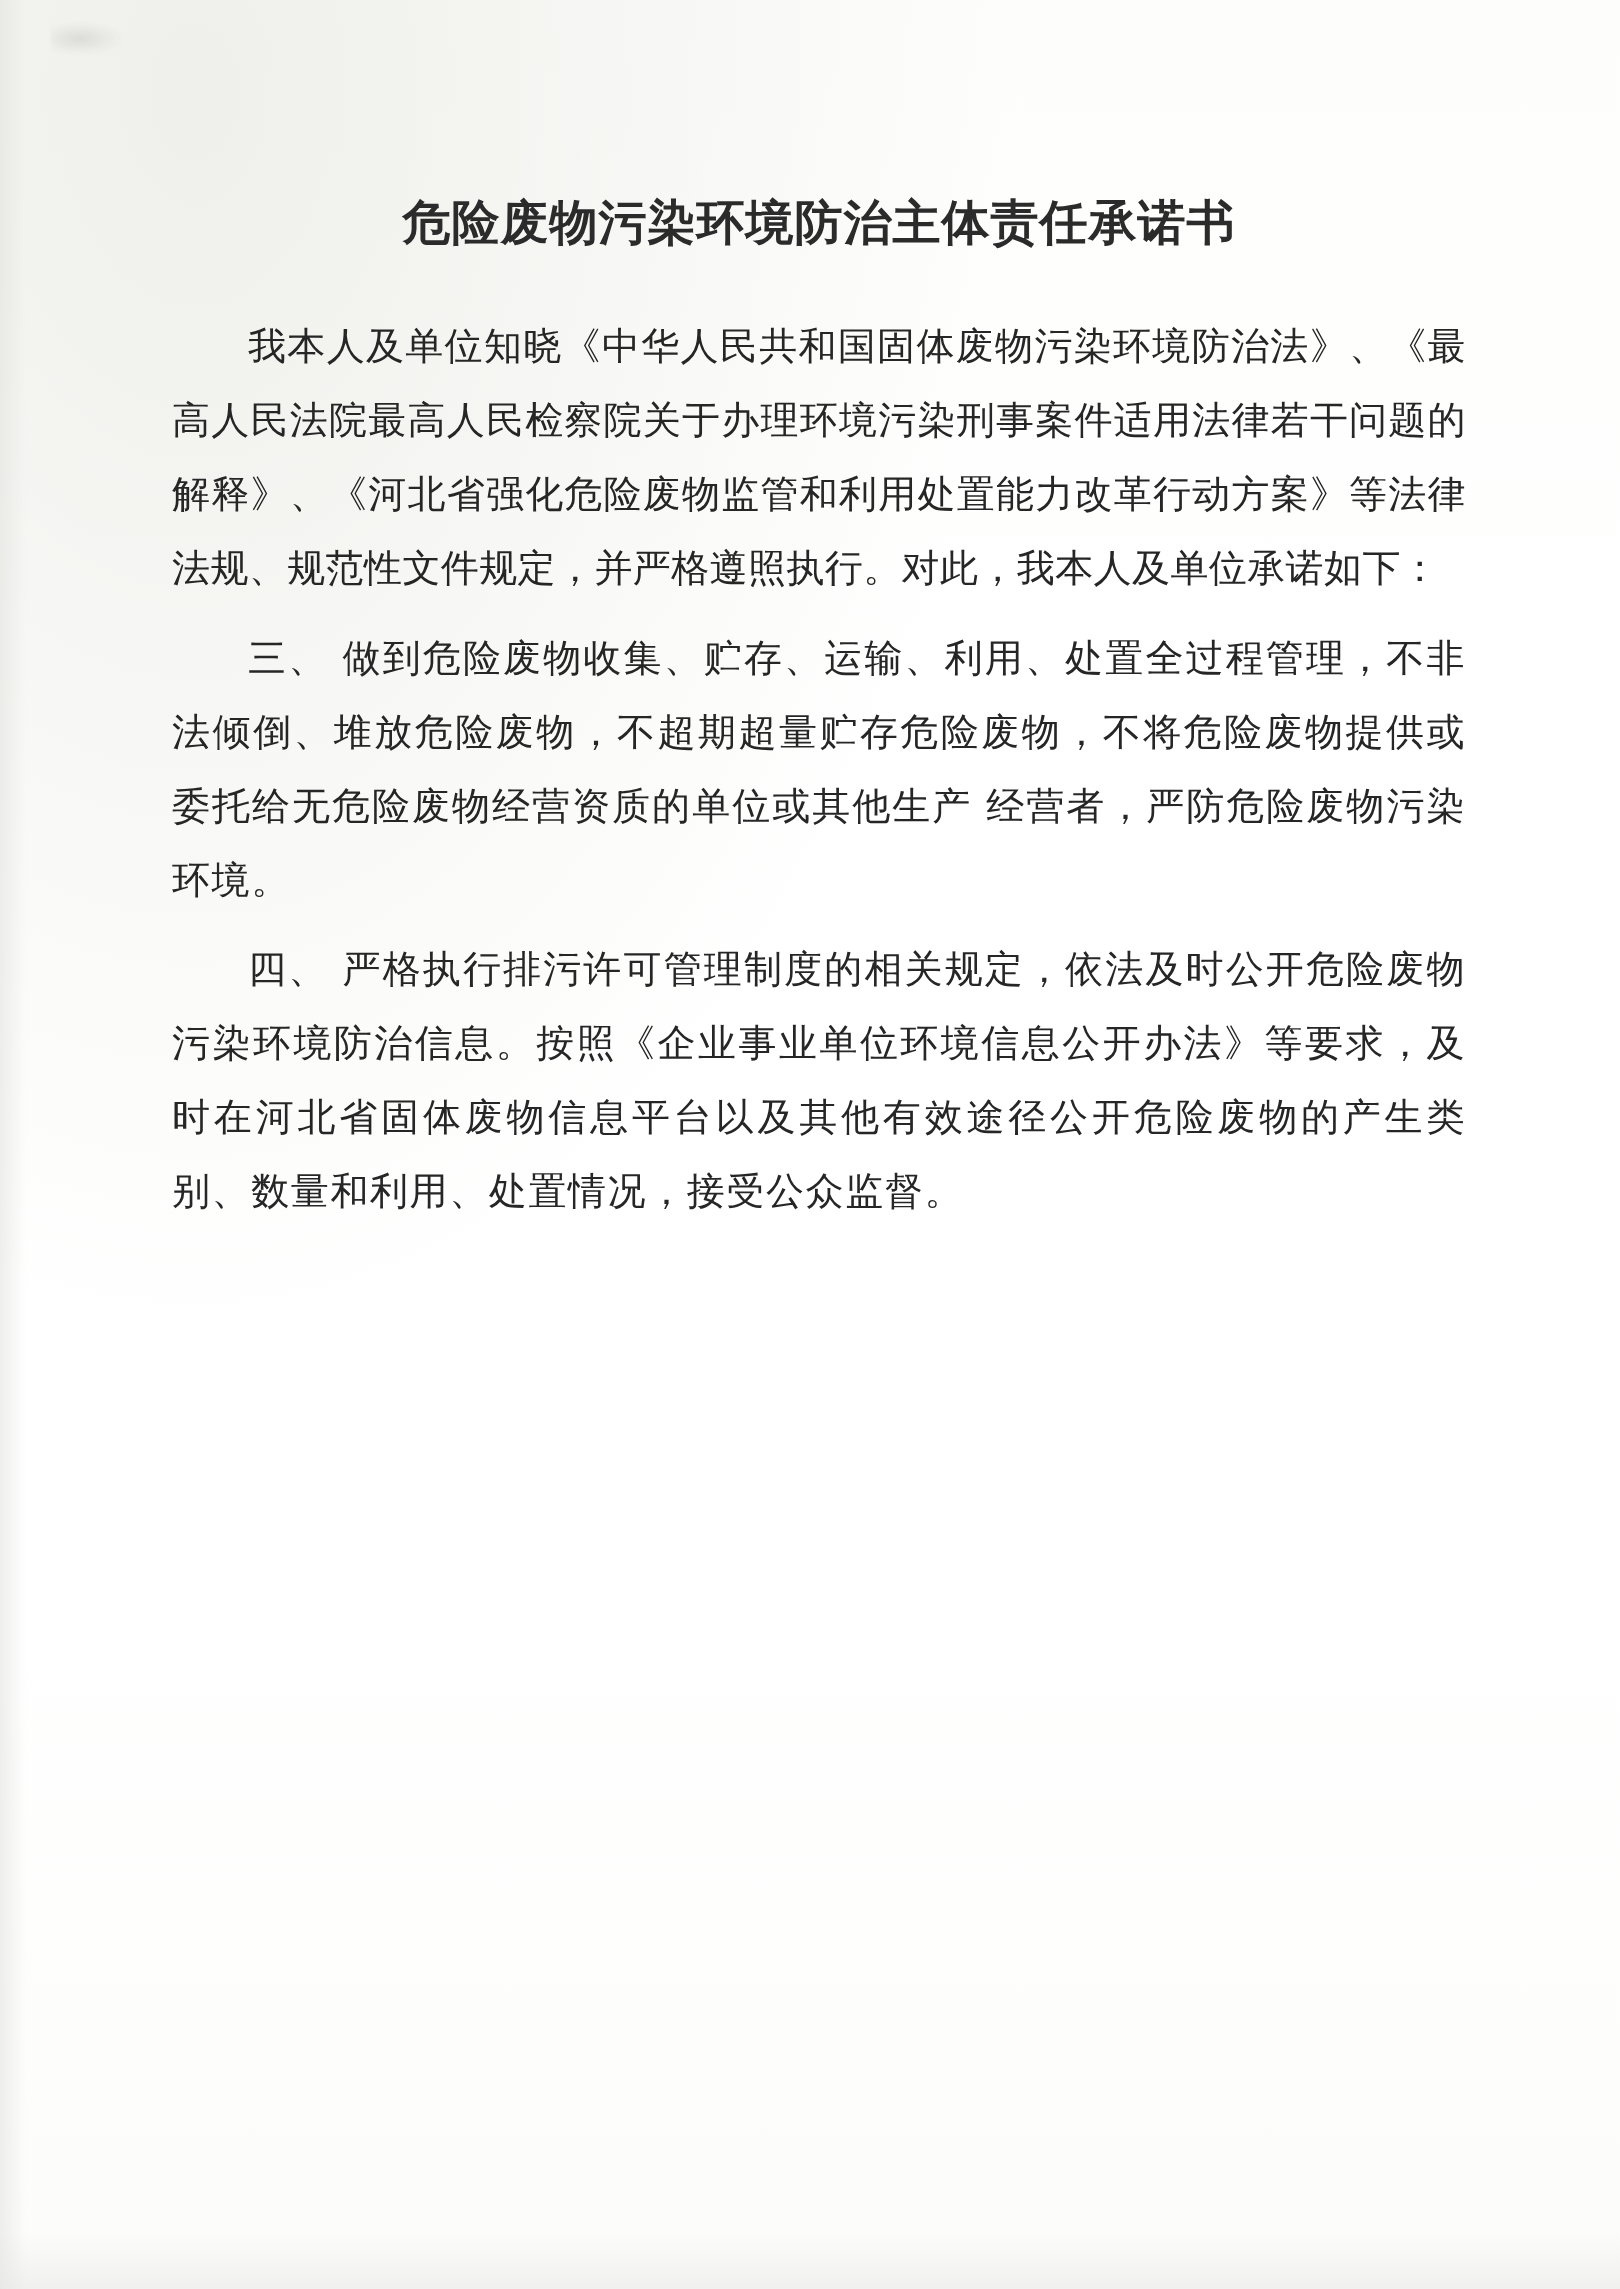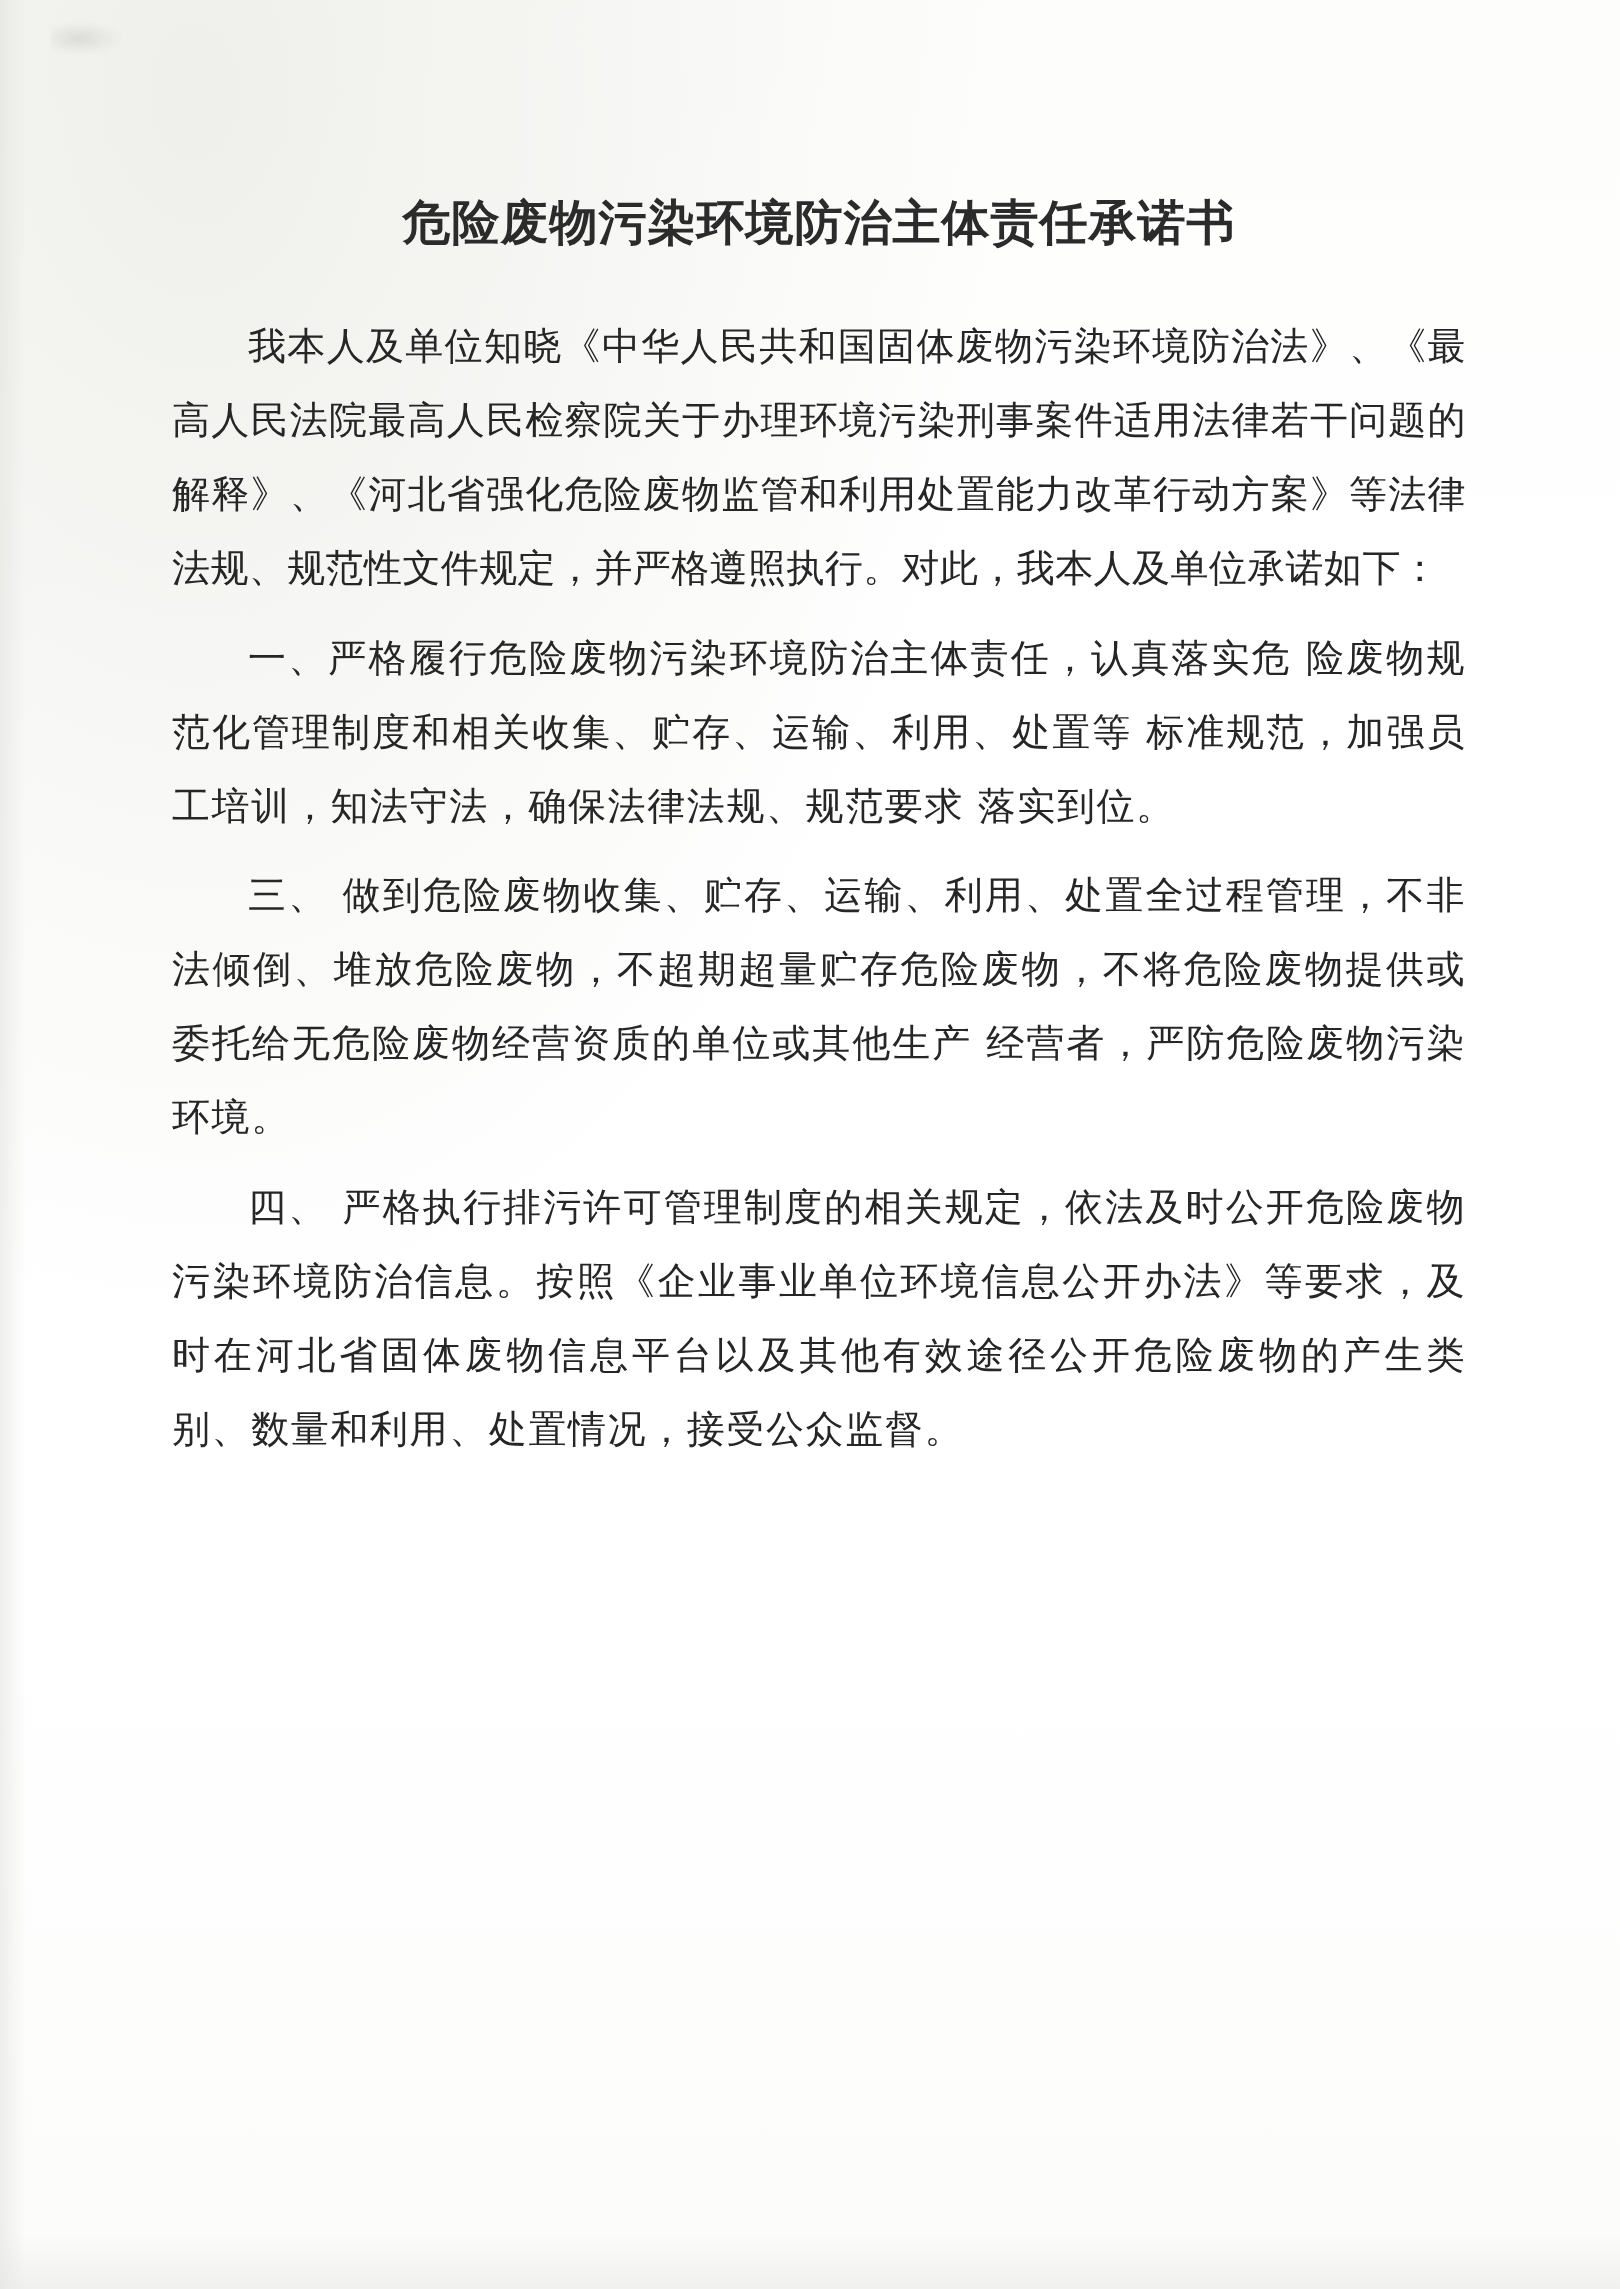--- a/index.html
+++ b/index.html
@@ -91,18 +91,17 @@
 
 <div class="page">
   <div class="scan-edge-left"></div>
   <div class="scan-edge-bottom"></div>
   <div class="scan-smudge"></div>
 
   <div class="doc-body">
     <h1 class="doc-title">危险废物污染环境防治主体责任承诺书</h1>
 
     <p class="para">我本人及单位知晓《中华人民共和国固体废物污染环境防治法》、《最高人民法院最高人民检察院关于办理环境污染刑事案件适用法律若干问题的解释》、《河北省强化危险废物监管和利用处置能力改革行动方案》等法律法规、规范性文件规定，并严格遵照执行。对此，我本人及单位承诺如下：</p>
-    <p class="para loose">一、严格履行危险废物污染环境防治主体责任，认真落实危 险废物规范化管理制度和相关收集、贮存、运输、利用、处置等 标准规范，加强员工培训，知法守法，确保法律法规、规范要求 落实到位。</p>
     <p class="para loose">三、 做到危险废物收集、贮存、运输、利用、处置全过程管理，不非法倾倒、堆放危险废物，不超期超量贮存危险废物，不将危险废物提供或委托给无危险废物经营资质的单位或其他生产 经营者，严防危险废物污染环境。</p>
     <p class="para loose">四、 严格执行排污许可管理制度的相关规定，依法及时公开危险废物污染环境防治信息。按照《企业事业单位环境信息公开办法》等要求，及时在河北省固体废物信息平台以及其他有效途径公开危险废物的产生类别、数量和利用、处置情况，接受公众监督。</p>
   </div>
 </div>
 
 
 </body></html>

